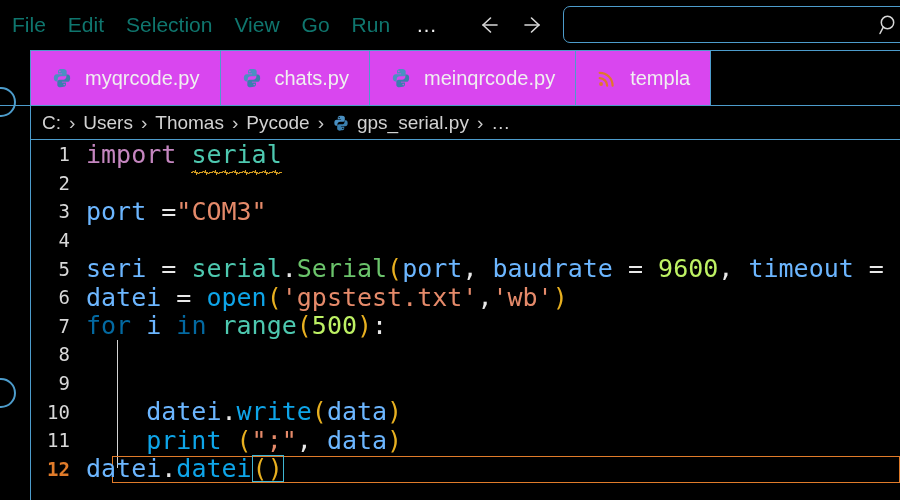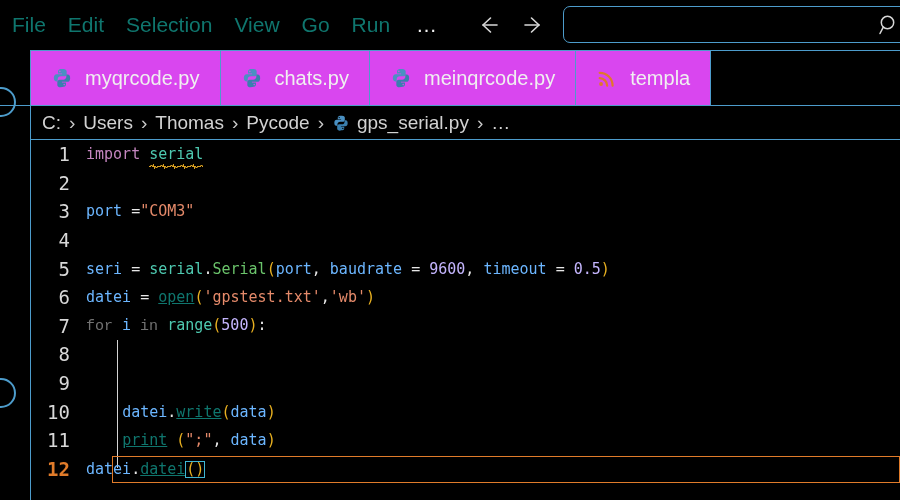--- a/index.html
+++ b/index.html
@@ -72,21 +72,21 @@
   }
   .editor-left-border{position:absolute;left:30px;top:0;width:1px;height:360px;background:#4d9ccb;}
   .code-row{
     position:relative;height:28.6px;display:flex;align-items:center;white-space:pre;
   }
   .lineno{
     width:86px;text-align:right;padding-right:16px;box-sizing:border-box;
     font-size:19px;color:#d8d8d8;flex:0 0 auto;
   }
   .code-row.active .lineno{color:#e07b2a;font-weight:bold;padding-left:28px;}
-  .code-text{font-size:15px;letter-spacing:0px;position:relative;}
+  .code-text{font-size:25px;letter-spacing:0px;position:relative;}
 
   
   .code-row.active{}
   .active-box{
     position:absolute;left:112px;top:1px;width:788px;height:27px;
     border:1px solid #e07b2a;box-sizing:border-box;pointer-events:none;
   }
 
   
   .indent-guide{
@@ -104,27 +104,27 @@
   .squiggle::after{
     content:"";position:absolute;left:0;right:0;bottom:-6px;height:5px;
     background-image:
       radial-gradient(circle at 2.5px 5px, transparent 2.6px, #d9a021 2.6px, #d9a021 3.6px, transparent 3.7px),
       radial-gradient(circle at 7.5px 0px, transparent 2.6px, #d9a021 2.6px, #d9a021 3.6px, transparent 3.7px);
     background-size:10px 5px;background-repeat:repeat-x;
   }
 
   
   .t-kw{color:#c586c0;}
-  .t-kw2{color:#737373;font-family:Liberation Mono, monospace;}
+  .t-kw2{color:#0369a1;}
   .t-mod{color:#4ec9b0;}
   .t-cls{color:#6bc46b;}
   .t-var{color:#6cb6ff;}
-  .t-fn{color:#0f766e;text-decoration:underline;}
+  .t-fn{color:#0ea5e9;}
   .t-str{color:#e58a6a;}
-  .t-num{color:#c4b5fd;}
+  .t-num{color:#bef264;}
   .t-op{color:#e8e8e8;}
   .t-paren{color:#e8b020;}
 
   
   .edge-arc{position:absolute;left:-14px;width:26px;height:26px;border:2px solid #4d9ccb;border-radius:50%;background:transparent;}
 </style>
 </head>
 <body>
 
 <div class="app">

